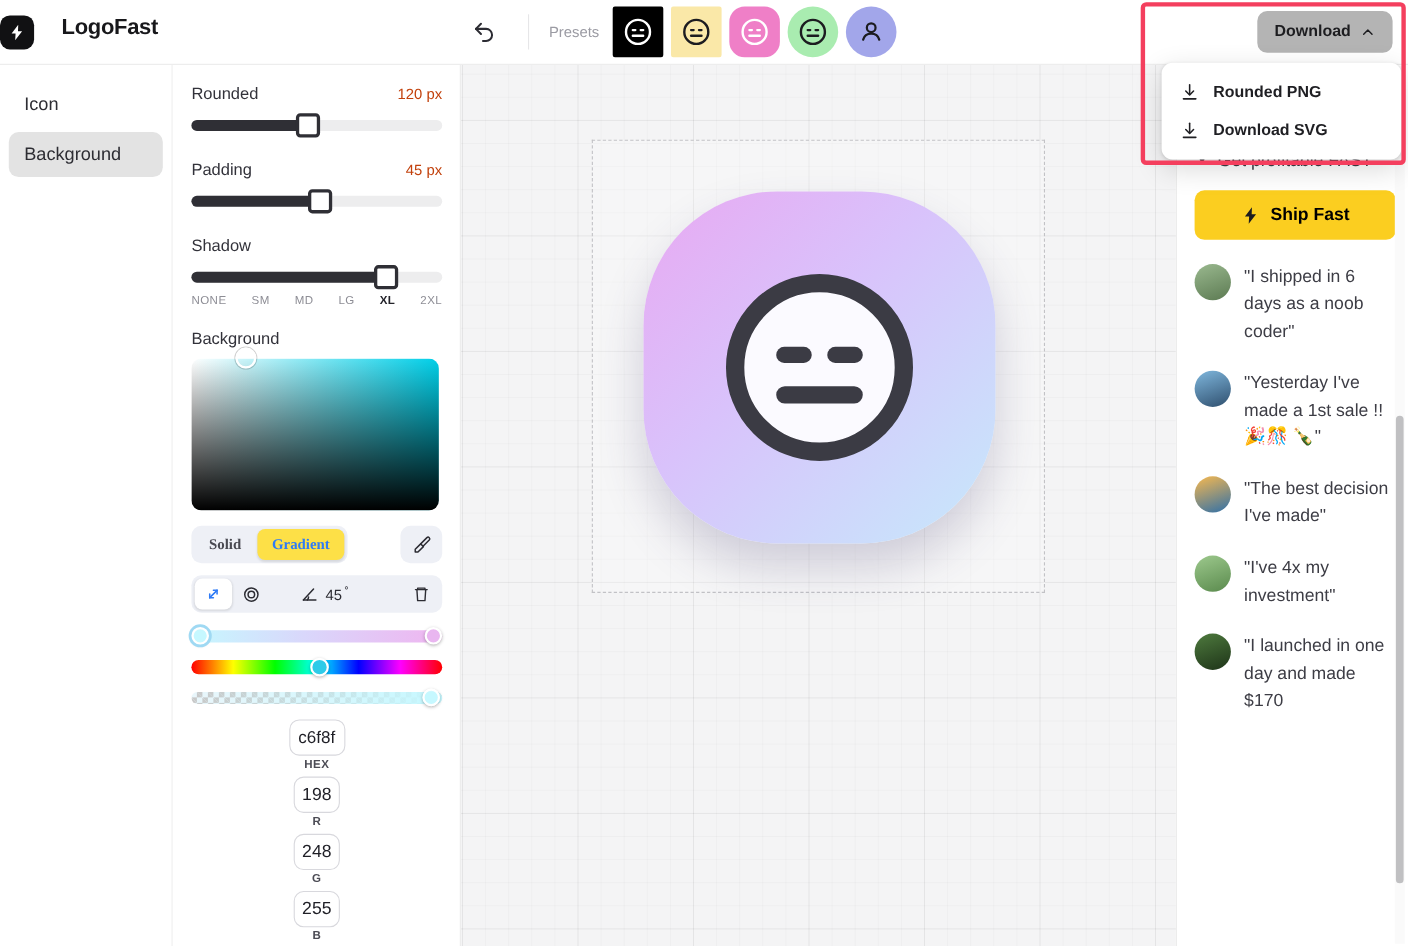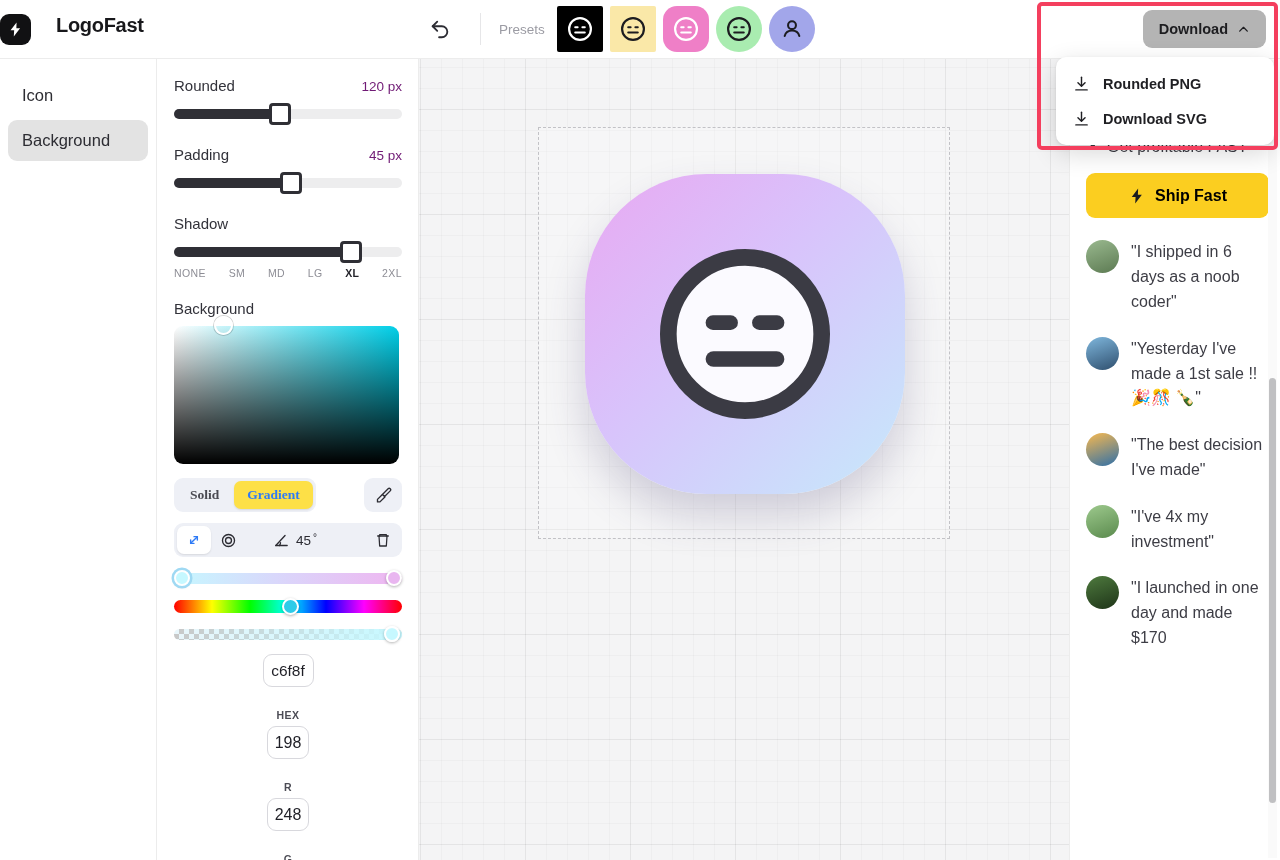--- a/index.html
+++ b/index.html
@@ -87,21 +87,21 @@
 
   
   .panel {
     position: absolute; left: 157px; top: 59px; width: 262px; height: 801px;
     background: #fff; border-right: 1px solid #ececec;
     padding: 18px 16px 10px 17px; overflow: hidden; z-index: 10;
   }
   .ctl { margin-bottom: 21px; }
   .ctl-head { display: flex; justify-content: space-between; align-items: baseline; margin-bottom: 9px; }
   .ctl-label { font-size: 15px; color: #32323a; }
-  .ctl-value { font-size: 13.5px; color: #701a75; }
+  .ctl-value { font-size: 13.5px; color: #c2410c; }
 
   .slider { position: relative; height: 22px; }
   .track { position: absolute; top: 6px; left: 0; width: 228px; height: 10px; background: #ededee; border-radius: 6px; }
   .fill { position: absolute; top: 6px; left: 0; height: 10px; background: #2f2f35; border-radius: 6px 0 0 6px; }
   .thumb {
     position: absolute; top: 0px; width: 22px; height: 22px;
     background: #fff; border: 3px solid #2f2f35; border-radius: 4px;
   }
   .tickrow { display: flex; justify-content: space-between; width: 228px; margin-top: 4px; }
   .tick { font-size: 10.5px; color: #8d8d95; letter-spacing: .4px; }
@@ -182,21 +182,21 @@
   
   .fields { display: flex; gap: 5px; margin-top: 3px; flex-direction: column; }
   .field { display: flex; flex-direction: column; align-items: center; }
   .field-box {
     border: 1px solid #d8d8dd; border-radius: 9px; height: 33px;
     display: flex; align-items: center; justify-content: center;
     font-size: 16px; color: #1f1f26; background: #fff; overflow: hidden;
   }
   .field-box.hex { width: 51px; font-size: 15.5px; }
   .field-box.num { width: 42px; }
-  .field-cap { font-size: 10.5px; font-weight: 700; color: #4c4c55; margin-top: 22px; letter-spacing: .4px; }
+  .field-cap { font-size: 10.5px; font-weight: 700; color: #4c4c55; margin-top: 2px; letter-spacing: .4px; }
 
   
   .sw-area { display: flex; gap: 11px; margin-top: 14px; }
   .sw-preview {
     width: 51px; height: 51px; border-radius: 11px;
     background: linear-gradient(135deg, #e9c7f7 0%, #e6d6fb 45%, #cfe9fb 100%);
   }
   .sw-grid { display: grid; grid-template-columns: repeat(9, 16px); grid-auto-rows: 21px; gap: 2px; }
   .sw { width: 16px; height: 21px; border-radius: 5px; cursor: pointer; }
 

